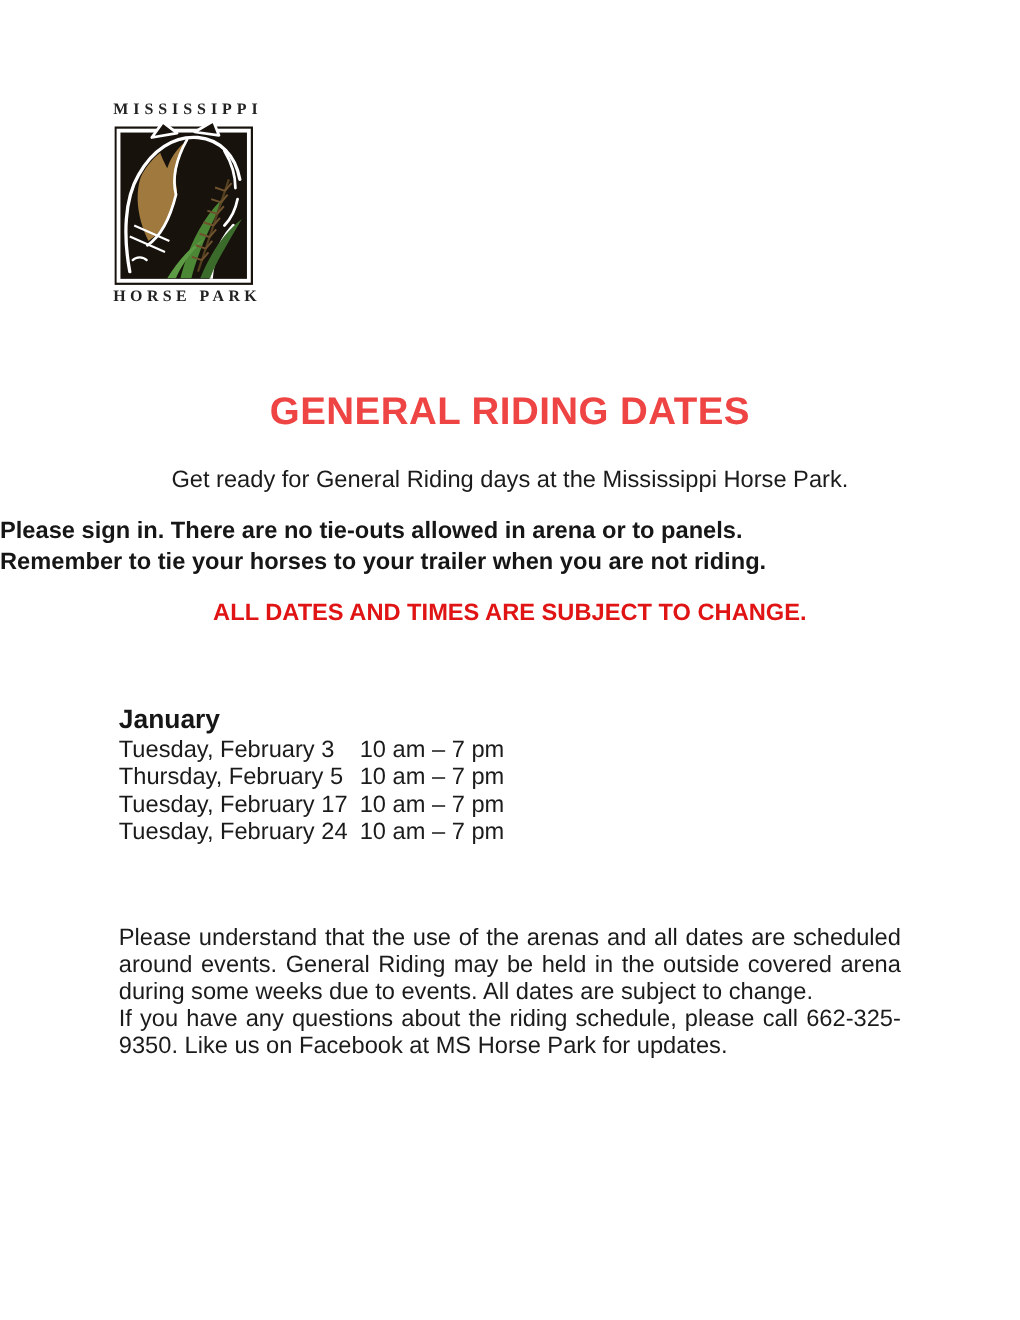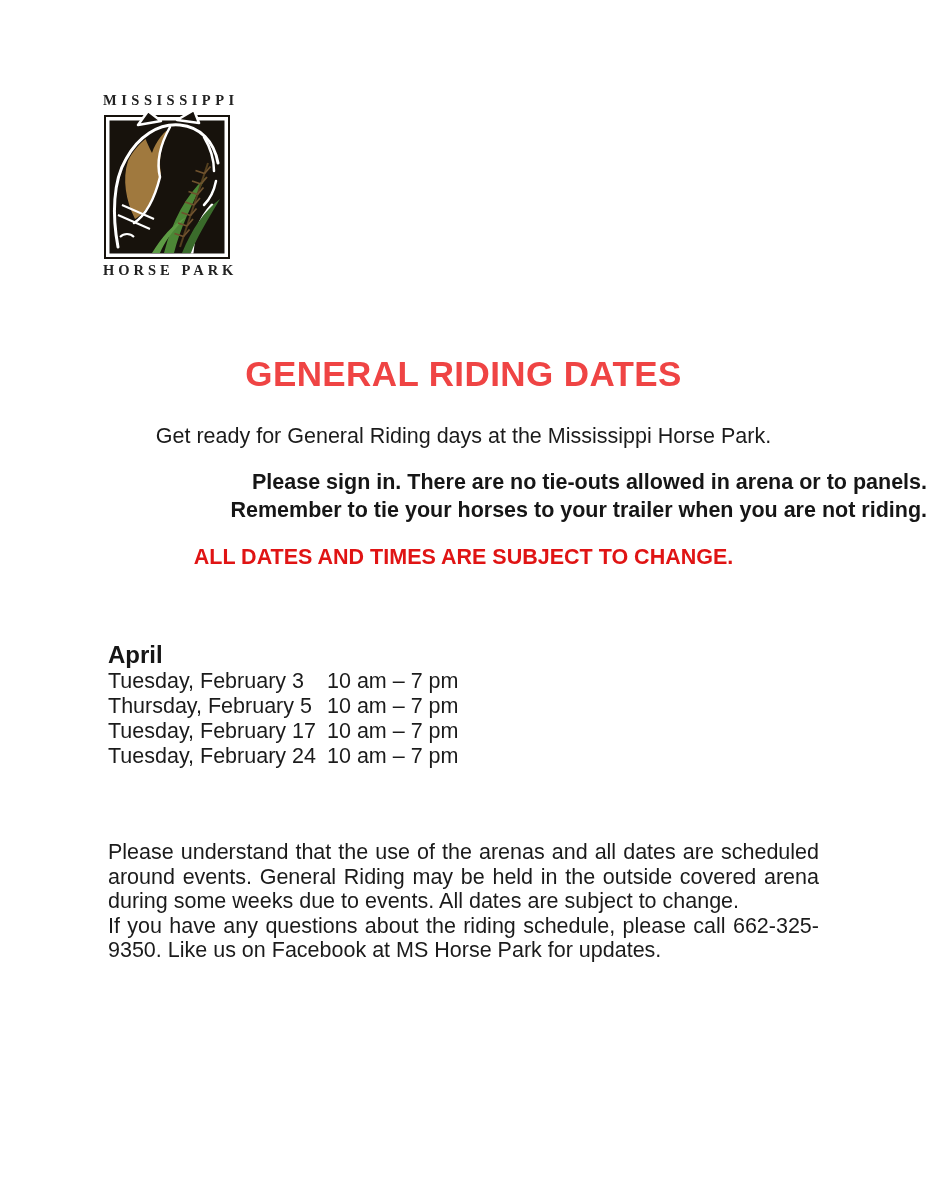--- a/index.html
+++ b/index.html
@@ -48,21 +48,21 @@
     left: 0; top: 422px;
     width: 100%;
     text-align: center;
     font-size: 21.5px;
     line-height: 28px;
   }
   .notice {
     position: absolute;
     left: 0; top: 468px;
     width: 100%;
-    text-align: right;
+    text-align: left;
     font-size: 21.5px;
     font-weight: bold;
     line-height: 28px;
     color: #161616;
   }
   .warning {
     position: absolute;
     left: 0; top: 545px;
     width: 100%;
     text-align: center;
@@ -161,21 +161,21 @@
 
   <div class="notice">
     <div>Please sign in. There are no tie-outs allowed in arena or to panels.</div>
     <div>Remember to tie your horses to your trailer when you are not riding.</div>
   </div>
 
   <div class="warning" style="color: rgb(224, 20, 20);">
     <div>ALL DATES AND TIMES ARE SUBJECT TO CHANGE.</div>
   </div>
 
-  <div class="month">April</div>
+  <div class="month">January</div>
   <div class="schedule">
     <div class="row">
       <span class="day">Tuesday, February 3</span>
       <span class="time">10 am – 7 pm</span>
     </div>
     <div class="row">
       <span class="day">Thursday, February 5</span>
       <span class="time">10 am – 7 pm</span>
     </div>
     <div class="row">

